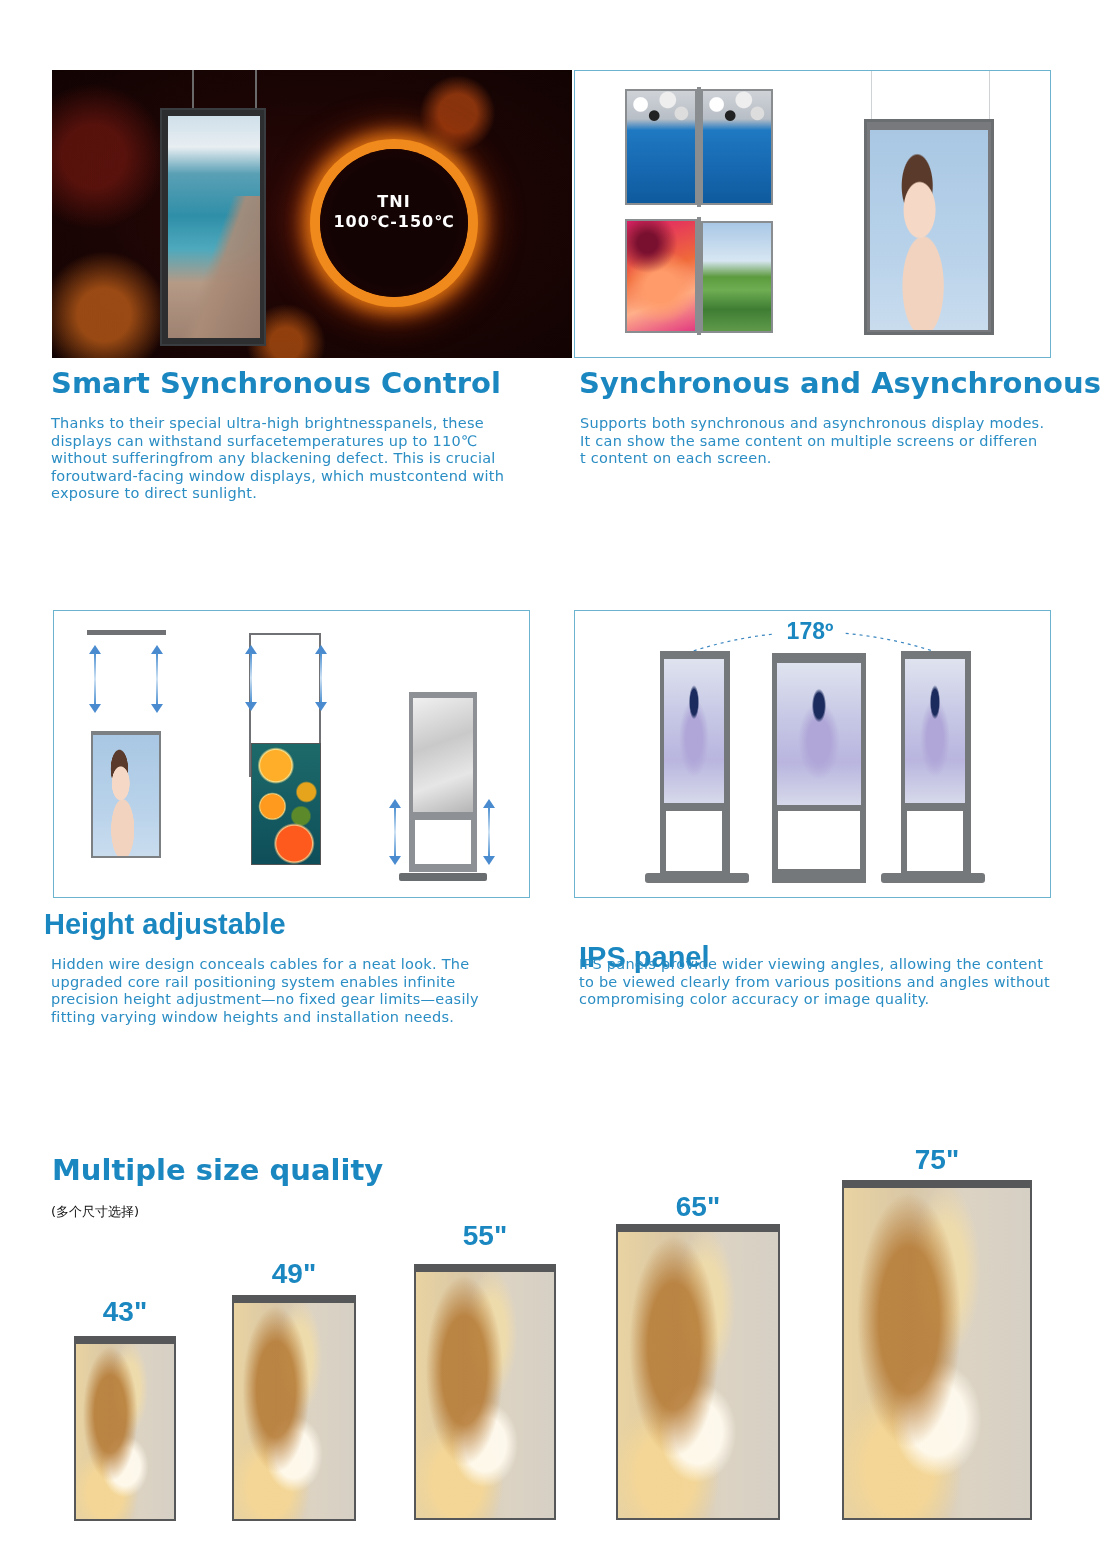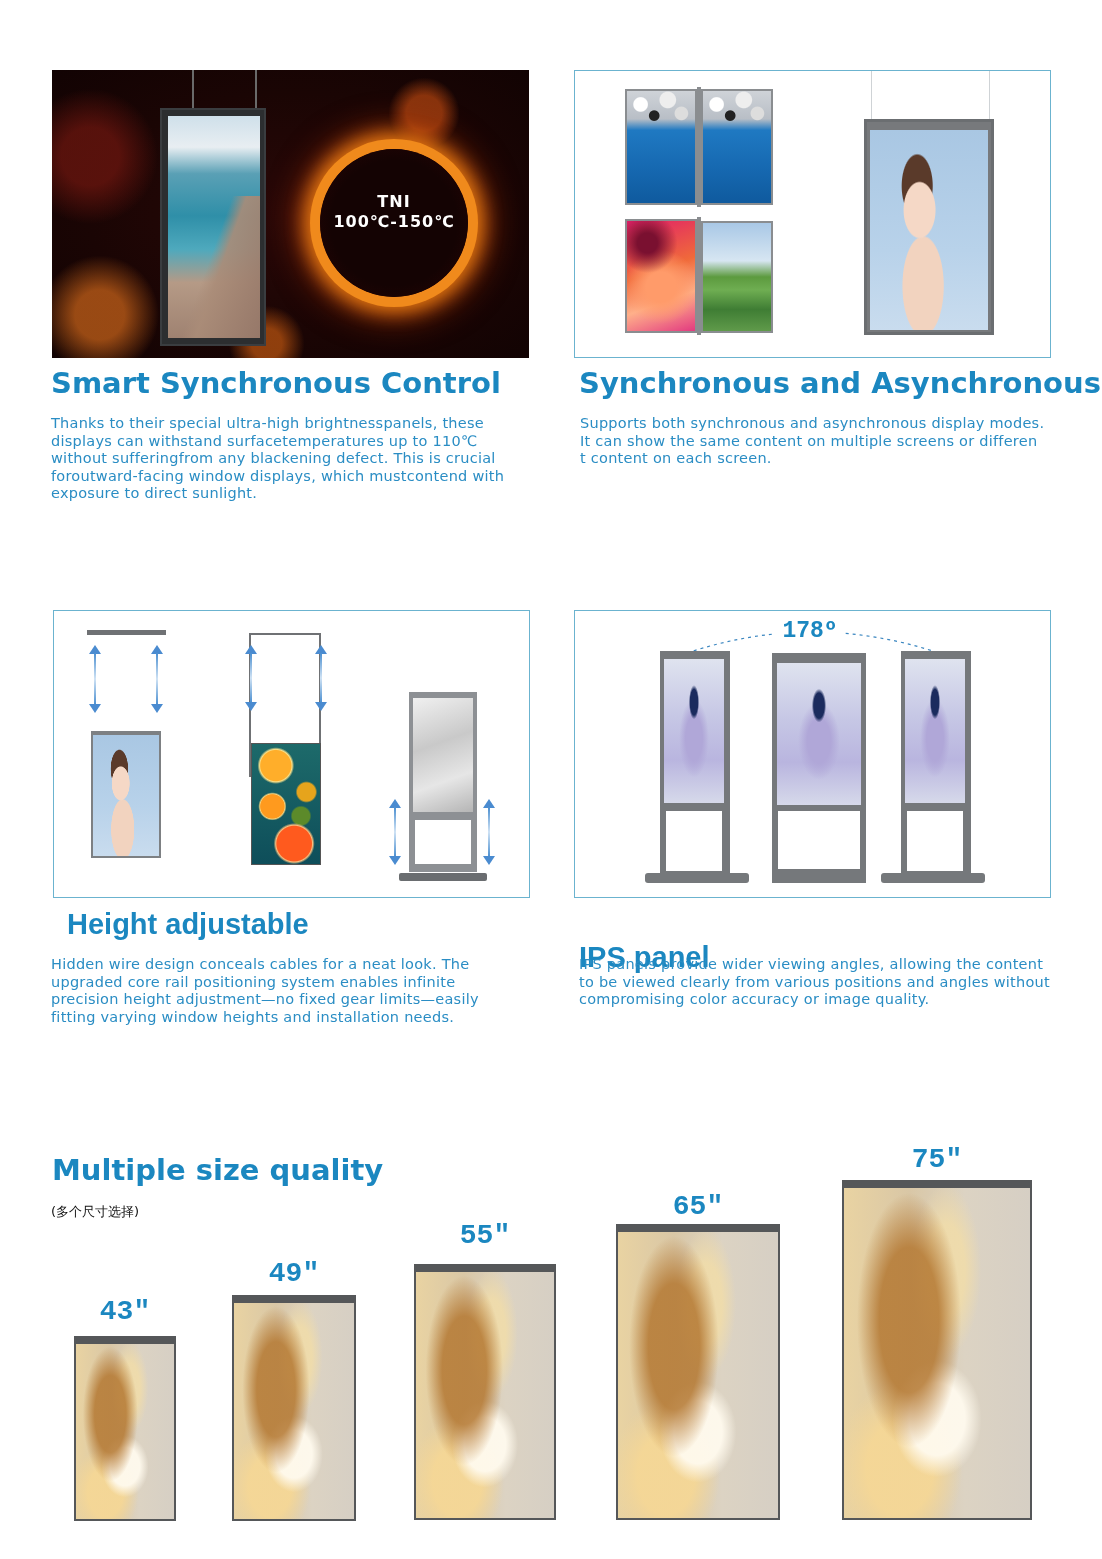--- a/index.html
+++ b/index.html
@@ -62,34 +62,34 @@
   .kiosk-frame { background: #8d9094; }
 
   
   .ips-screen { background:
       radial-gradient(ellipse at 50% 30%, #1b2b5e 0 9%, transparent 12%),
       radial-gradient(ellipse at 50% 55%, #b0a7d8 0 20%, transparent 35%),
       linear-gradient(180deg, #dfe3ef 0%, #c6c7e5 40%, #b9b5df 70%, #d6d9ea 100%); }
   .stand { background: #75787b; }
 
   
-  .size-label { color: #1b87c0; font-weight: bold; font-size: 28px; font-family: Liberation Mono, monospace; text-align: center; line-height: 1; }
+  .size-label { color: #1b87c0; font-weight: bold; font-size: 28px; font-family: Liberation Sans, sans-serif; text-align: center; line-height: 1; }
   .size-screen { background: #3b3c3e; box-sizing: border-box; border: 2px solid #555759; border-top-width: 8px; }
   .petal { position: absolute; inset: 0; background:
       radial-gradient(ellipse 40% 55% at 35% 40%, rgba(180,120,50,0.85) 0 40%, transparent 70%),
       radial-gradient(ellipse 30% 22% at 50% 70%, rgba(255,250,238,0.95) 0 50%, transparent 80%),
       radial-gradient(ellipse 45% 35% at 30% 85%, rgba(245,215,150,0.95) 0 40%, transparent 75%),
       radial-gradient(ellipse 25% 35% at 55% 25%, rgba(240,220,170,0.9) 0 40%, transparent 75%),
       linear-gradient(90deg, #e9d3a2 0%, #d9c7a6 35%, #dcd3c3 65%, #d6cfc4 100%); }
   .subtitle-cn { color: #111; font-size: 13px; font-family: "DejaVu Sans", sans-serif; }
 </style>
 </head>
 <body>
 
-<div class="abs fire-bg" style="left:52px; top:70px; width:477px; height:288px;">
+<div class="abs fire-bg" style="left:52px; top:70px; width:520px; height:288px;">
   <div class="abs cable" style="left:140px; top:0; height:38px;"></div>
   <div class="abs cable" style="left:203px; top:0; height:38px;"></div>
   <div class="abs hanging-screen" style="left:108px; top:38px; width:106px; height:238px;">
     <div class="abs beach" style="left:6px; top:6px; width:92px; height:222px;">
       <div class="abs beach-sand" style="left:0; top:80px; width:92px; height:142px;"></div>
     </div>
   </div>
   <div class="abs ring" style="left:268px; top:79px; width:148px; height:148px;"></div>
   <div class="abs ring-text" style="left:268px; top:122px; width:148px;">
     <div>TNI</div>
@@ -164,21 +164,21 @@
       <div class="arrow-line" style="top:8px; height:50px;"></div>
       <div class="arrow-down" style="bottom:0;"></div>
   </div>
   <div class="arrow-v" style="left:430px; top:188px; height:66px;">
     <div class="arrow-up" style="top:0;"></div>
       <div class="arrow-line" style="top:8px; height:50px;"></div>
       <div class="arrow-down" style="bottom:0;"></div>
   </div>
 </div>
 
-<div class="abs heading arial" style="left:67px; top:910px;">Height adjustable</div>
+<div class="abs heading arial" style="left:44px; top:910px;">Height adjustable</div>
 <div class="abs desc" style="left:51px; top:956px; width:500px;">Hidden wire design conceals cables for a neat look. The
 upgraded core rail positioning system enables infinite
 precision height adjustment—no fixed gear limits—easily
 fitting varying window heights and installation needs.</div>
 
 <div class="abs framebox" style="left:574px; top:610px; width:477px; height:288px;">
   <svg class="abs" style="left:0; top:0;" width="477" height="60">
     <path d="M 112 42 Q 238 0 364 42" fill="none" stroke="#3a86c0" stroke-width="1.2" stroke-dasharray="3,4"></path>
   </svg>
   <div class="abs size-label" style="left:200px; top:9px; width:70px; font-size:23px; background:#fff;">178º</div>

